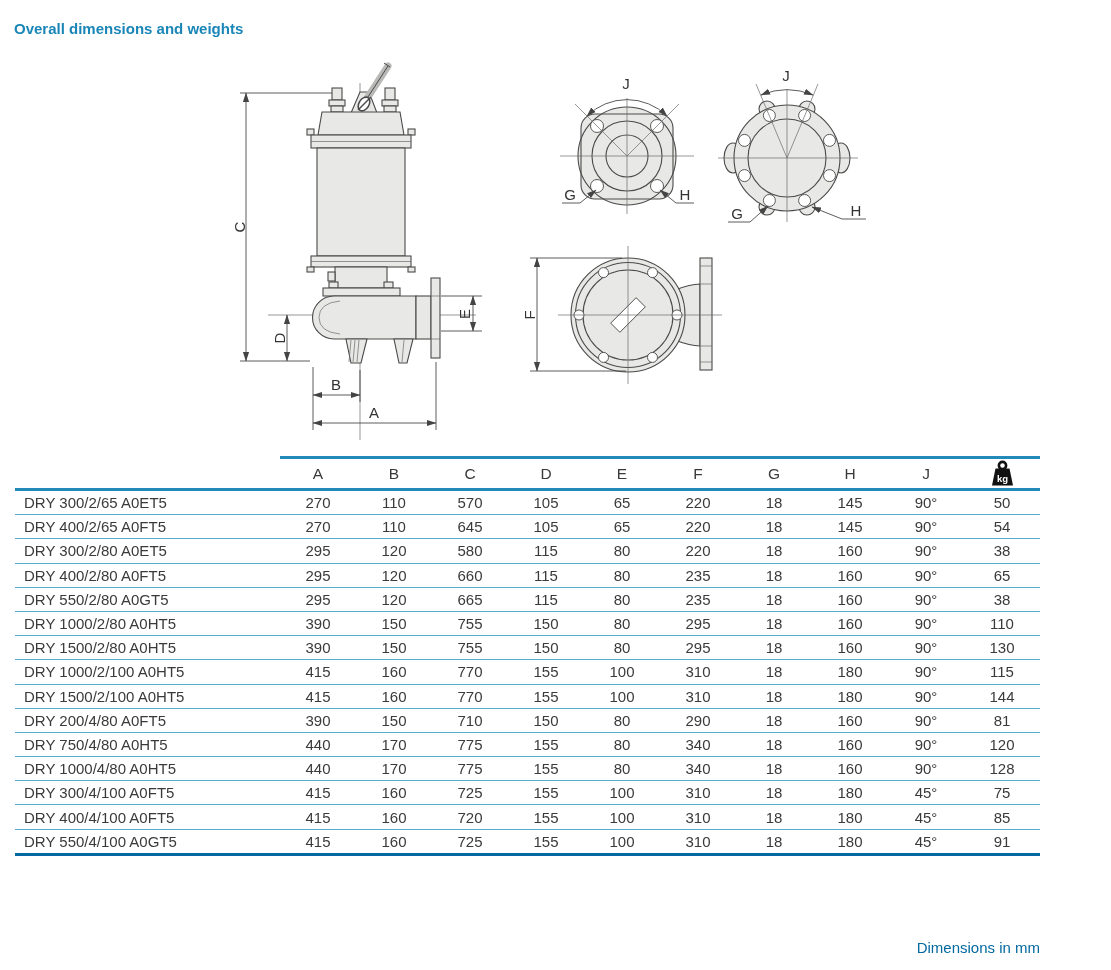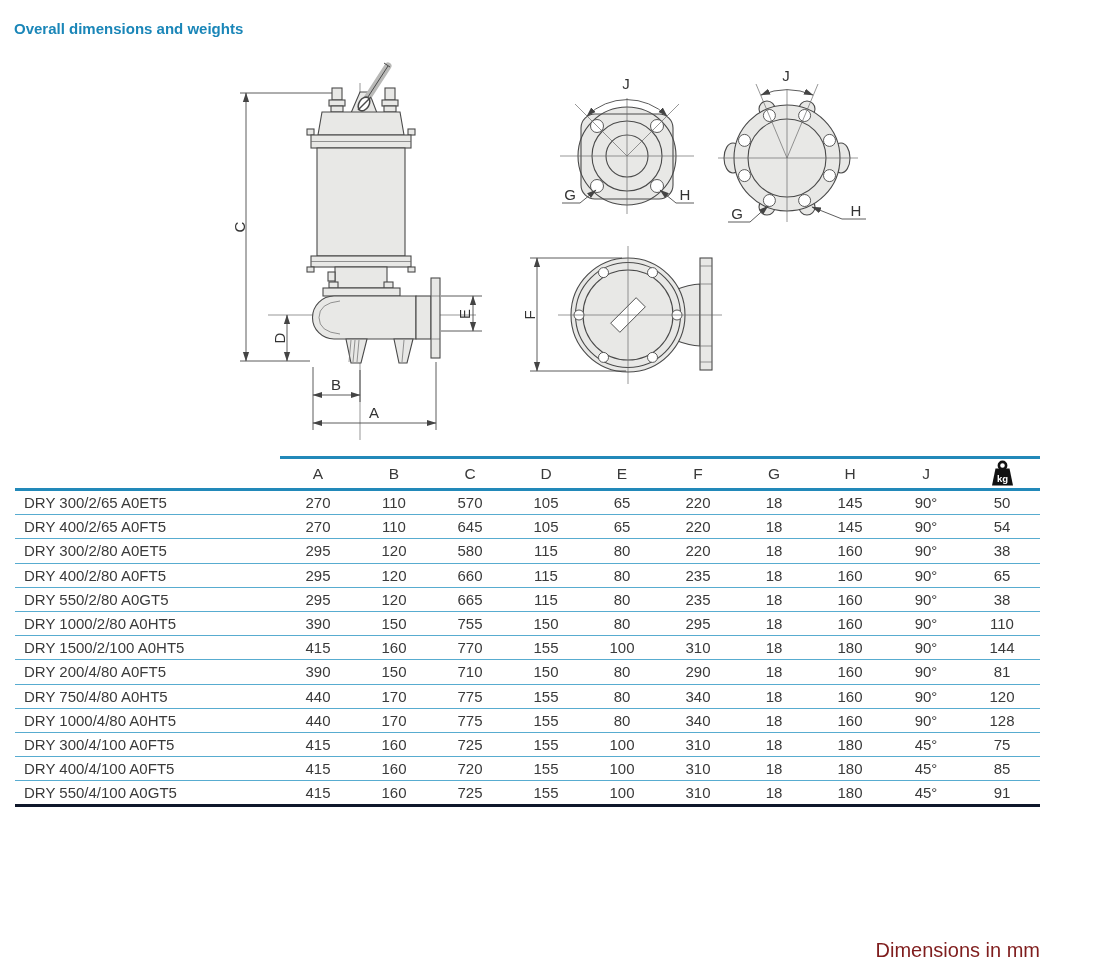--- a/index.html
+++ b/index.html
@@ -25,28 +25,28 @@
 
   
   table.dim-table {
     position:absolute; top:456px; left:15px; width:1025px;
     border-collapse:collapse; table-layout:fixed;
   }
   .dim-table th, .dim-table td { font-size:15px; font-weight:normal; color:#3a3a3a; padding:0; }
   .dim-table thead th { height:29px; border-bottom:3px solid #2289b9; font-size:15.5px; vertical-align:middle; }
   .dim-table thead th.data-col { border-top:3px solid #2289b9; }
   .dim-table tbody td { height:23.2px; border-bottom:1.5px solid #58acd0; vertical-align:middle; }
-  .dim-table tbody tr:last-child td { border-bottom:3px solid #0f172a; }
+  .dim-table tbody tr:last-child td { border-bottom:3px solid #0369a1; }
   .model-col { text-align:left; padding-left:9px !important; }
   .val-col { text-align:center; }
   .kg-icon-wrap { display:flex; justify-content:center; align-items:flex-end; }
 
   .dims-note {
     position:absolute; top:939px; left:15px; width:1025px;
-    text-align:right; font-size:20px; color:#7f1d1d;
+    text-align:right; font-size:15px; color:#0369a1;
   }
 </style>
 </head>
 <body>
 
 <h1 class="page-title">Overall dimensions and weights</h1>
 
 <div class="drawings">
 <svg width="1111" height="400" viewBox="0 0 1111 400">
   <defs>
@@ -351,20 +351,46 @@
         <td class="val-col">755</td>
         <td class="val-col">150</td>
         <td class="val-col">80</td>
         <td class="val-col">295</td>
         <td class="val-col">18</td>
         <td class="val-col">160</td>
         <td class="val-col">90°</td>
         <td class="val-col">110</td>
       </tr>
       <tr>
+        <td class="model-col">DRY 1500/2/80 A0HT5</td>
+        <td class="val-col">390</td>
+        <td class="val-col">150</td>
+        <td class="val-col">755</td>
+        <td class="val-col">150</td>
+        <td class="val-col">80</td>
+        <td class="val-col">295</td>
+        <td class="val-col">18</td>
+        <td class="val-col">160</td>
+        <td class="val-col">90°</td>
+        <td class="val-col">130</td>
+      </tr>
+      <tr>
+        <td class="model-col">DRY 1000/2/100 A0HT5</td>
+        <td class="val-col">415</td>
+        <td class="val-col">160</td>
+        <td class="val-col">770</td>
+        <td class="val-col">155</td>
+        <td class="val-col">100</td>
+        <td class="val-col">310</td>
+        <td class="val-col">18</td>
+        <td class="val-col">180</td>
+        <td class="val-col">90°</td>
+        <td class="val-col">115</td>
+      </tr>
+      <tr>
         <td class="model-col">DRY 1500/2/100 A0HT5</td>
         <td class="val-col">415</td>
         <td class="val-col">160</td>
         <td class="val-col">770</td>
         <td class="val-col">155</td>
         <td class="val-col">100</td>
         <td class="val-col">310</td>
         <td class="val-col">18</td>
         <td class="val-col">180</td>
         <td class="val-col">90°</td>

